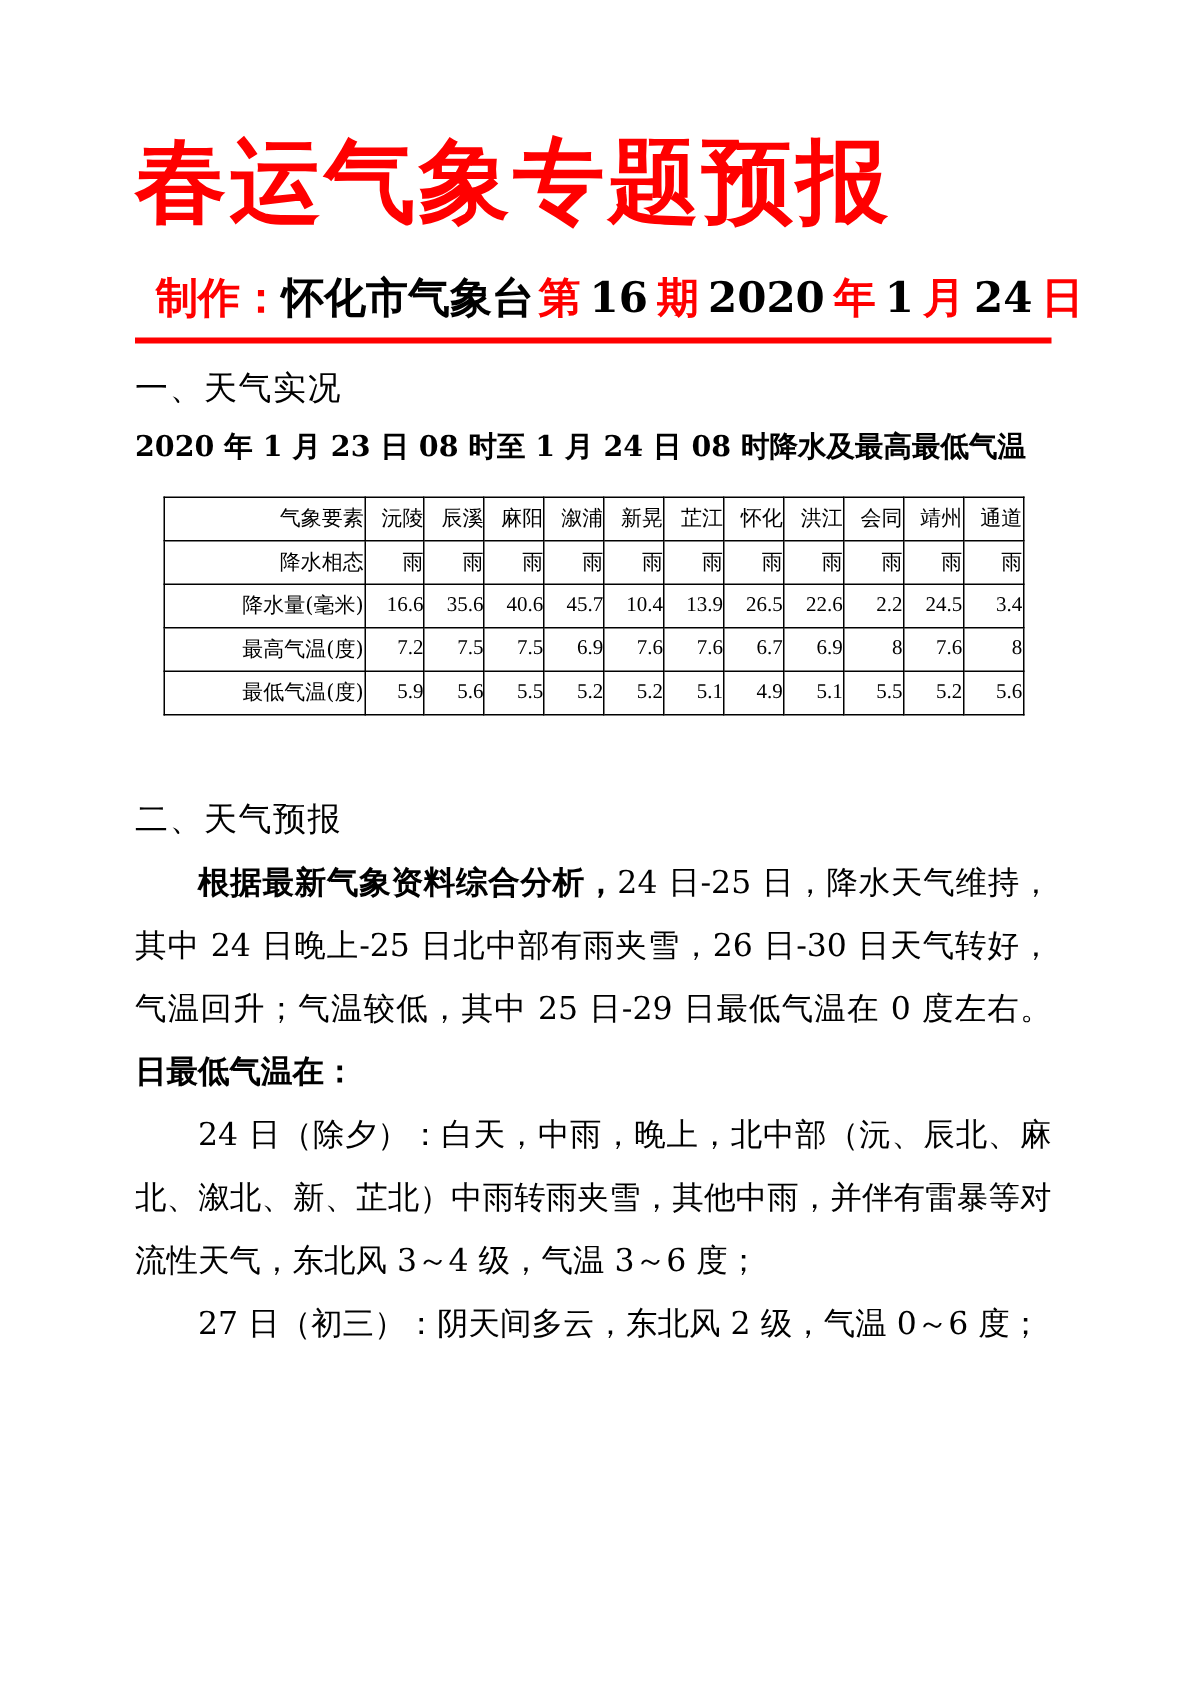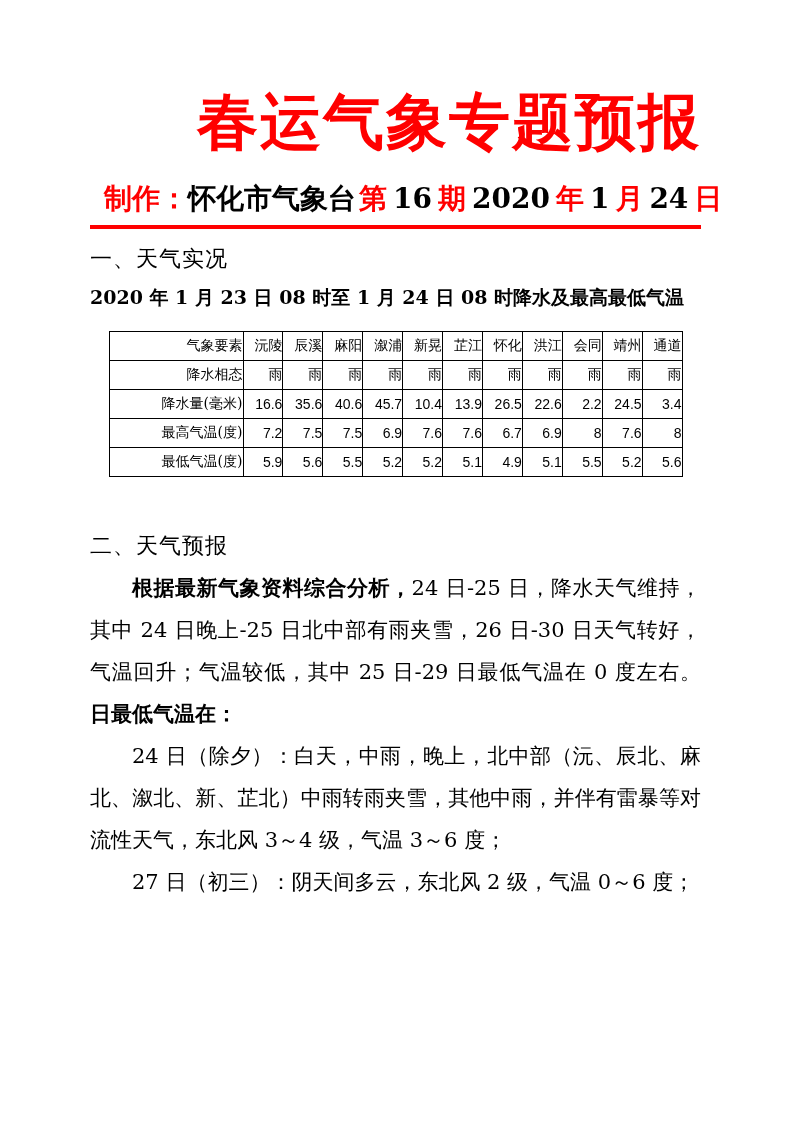--- a/index.html
+++ b/index.html
@@ -7,21 +7,21 @@
     width:793px; height:1122px; overflow:hidden;
     font-family:"DejaVu Serif","Liberation Serif",serif;
     color:#000000;
   }
   .page {
     box-sizing:border-box; width:793px; height:1122px;
     padding:36px 92px 0 90px; background:#ffffff;
   }
   
   .doc-title {
-    margin:52px 0 0 0; text-align:right;
+    margin:52px 0 0 0; text-align:left;
     color:#ff0000; font-size:61px; font-weight:700;
     line-height:1.12; letter-spacing:2px; white-space:nowrap;
   }
   .meta-row {
     margin-top:24px; padding:0 6px 0 14px;
     display:flex; justify-content:space-between; align-items:baseline;
     font-size:28px; font-weight:700; white-space:nowrap;
   }
   .meta-row .red { color:#ff0000; }
   .meta-issue span, .meta-date span { margin:0 3px; }
@@ -41,21 +41,21 @@
   table.weather {
     border-collapse:collapse; margin:0 auto; width:574px; table-layout:fixed;
   }
   table.weather td {
     border:1px solid #000; height:28px; text-align:right;
     vertical-align:middle; padding:0; overflow:hidden;
   }
   td.label-cell { font-size:14px; }
   td.cjk-cell   { font-size:14px; }
   td.num-cell   {
-    font-family:Liberation Sans, sans-serif; font-size:14px;
+    font-family:Liberation Serif, serif; font-size:14px;
   }
 
   
   .bodytext { margin-top:6px; }
   .bodytext p {
     margin:0; font-size:21px; line-height:42px;
     text-align:justify; text-indent:2em;
   }
   .bodytext .b { font-weight:700; }
 </style>

